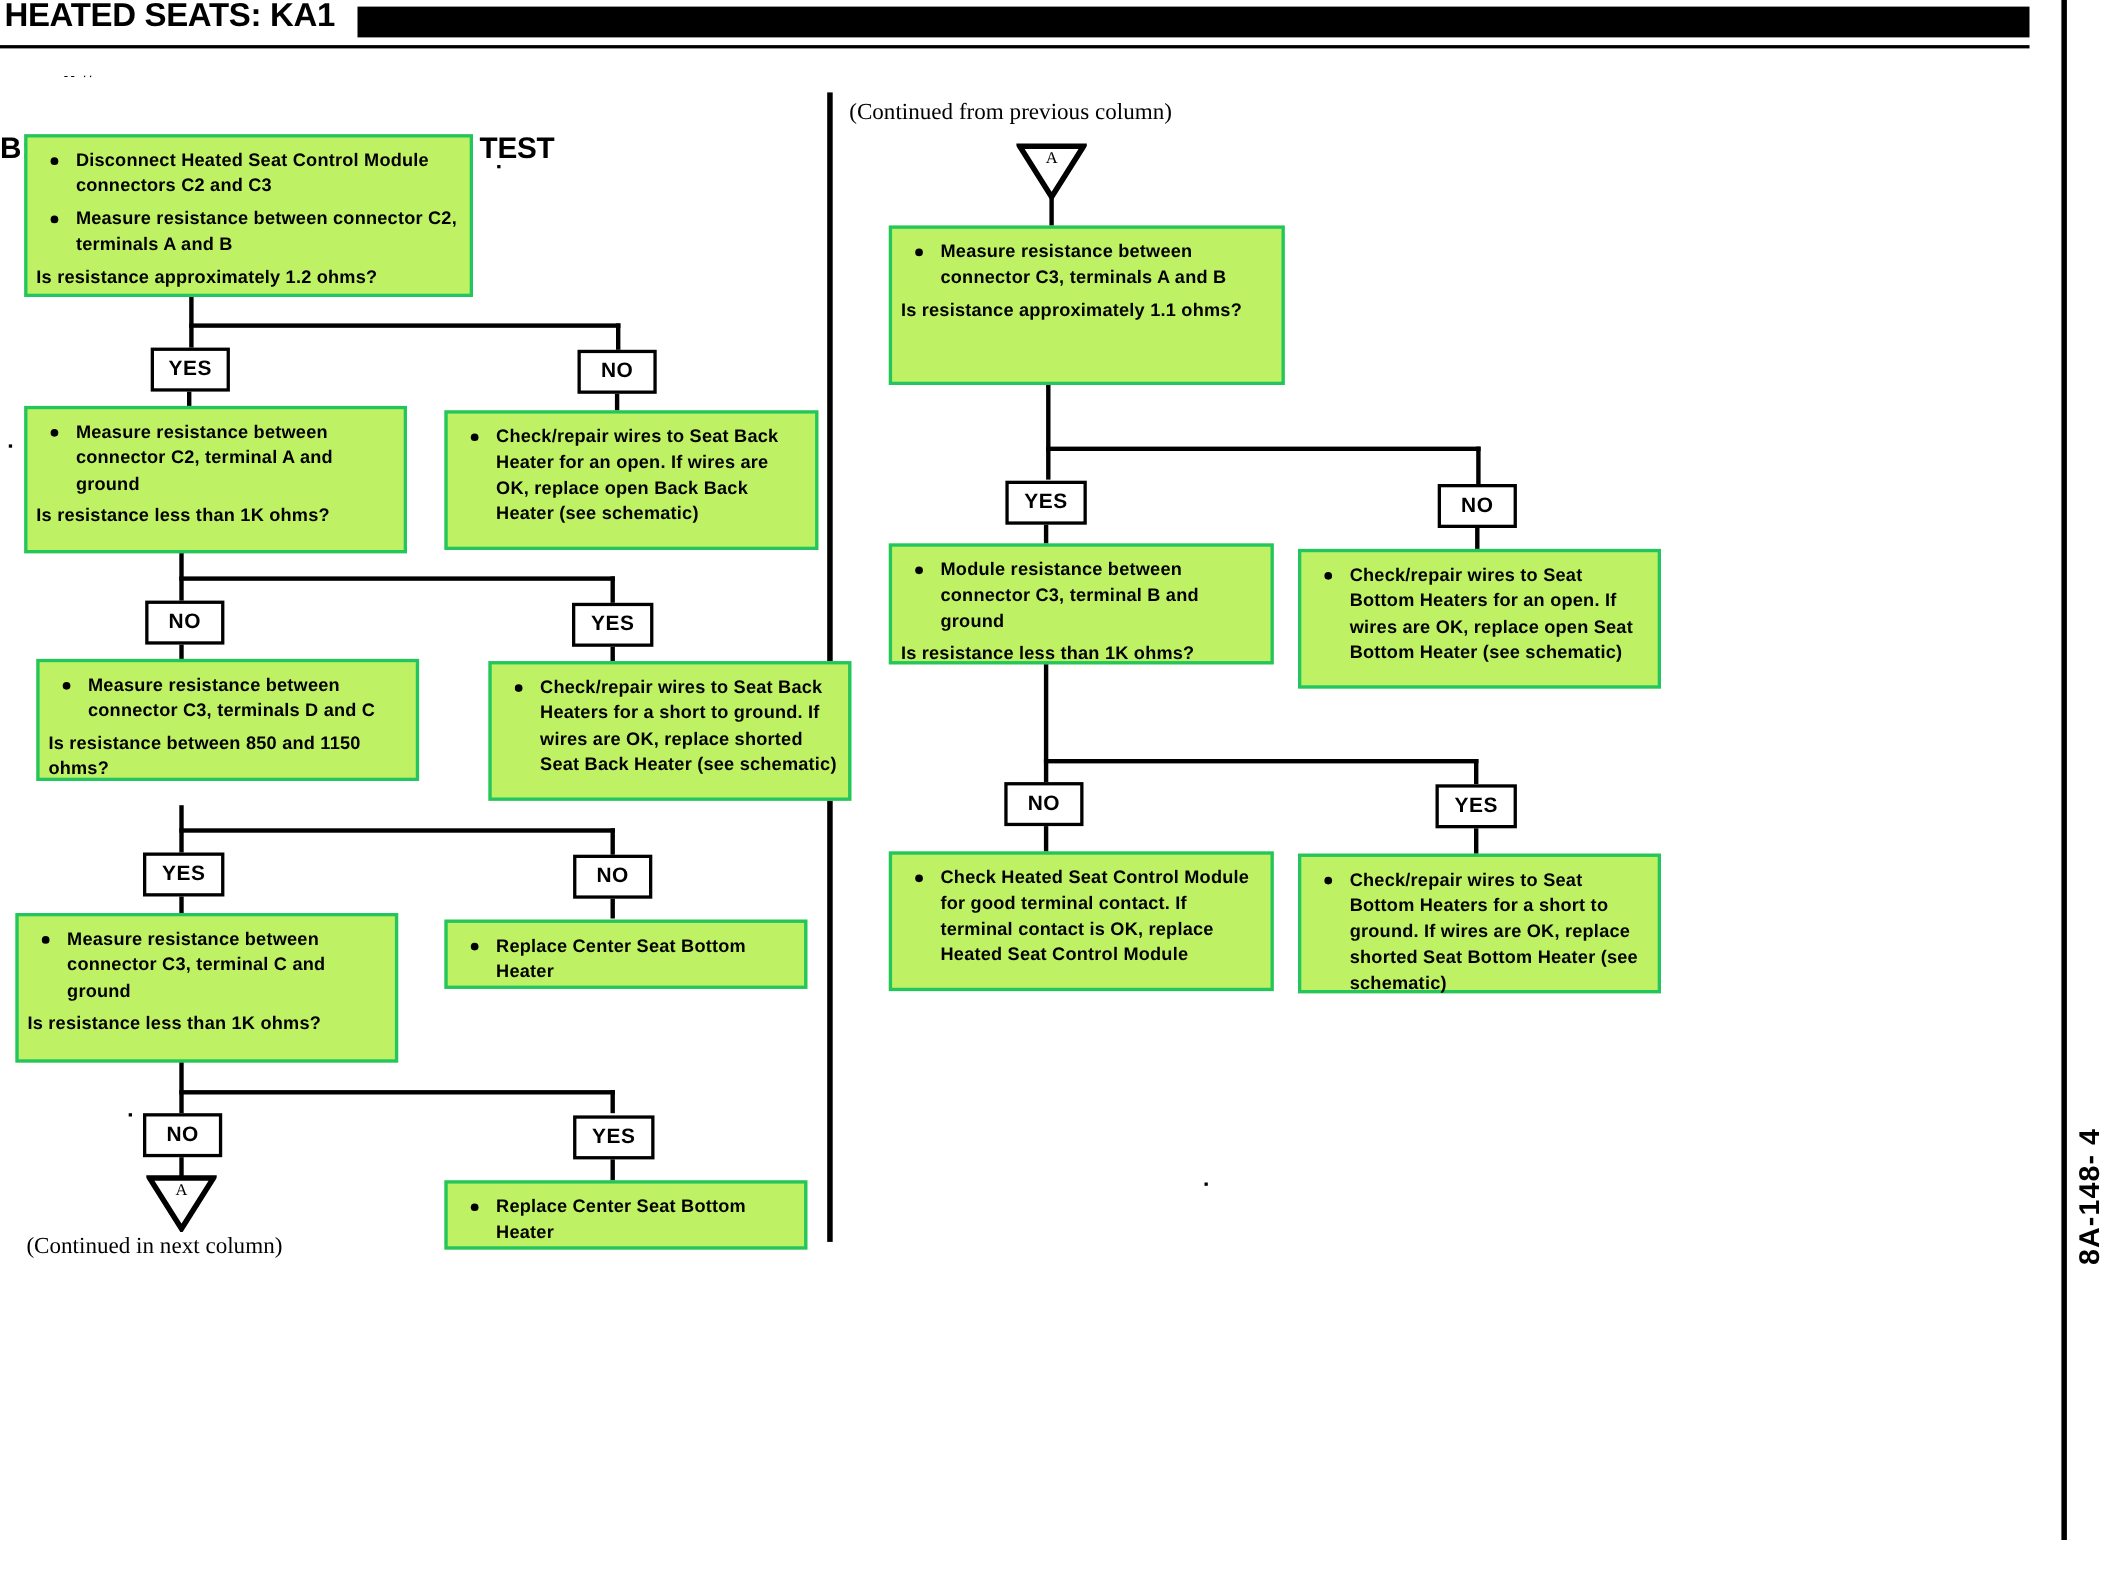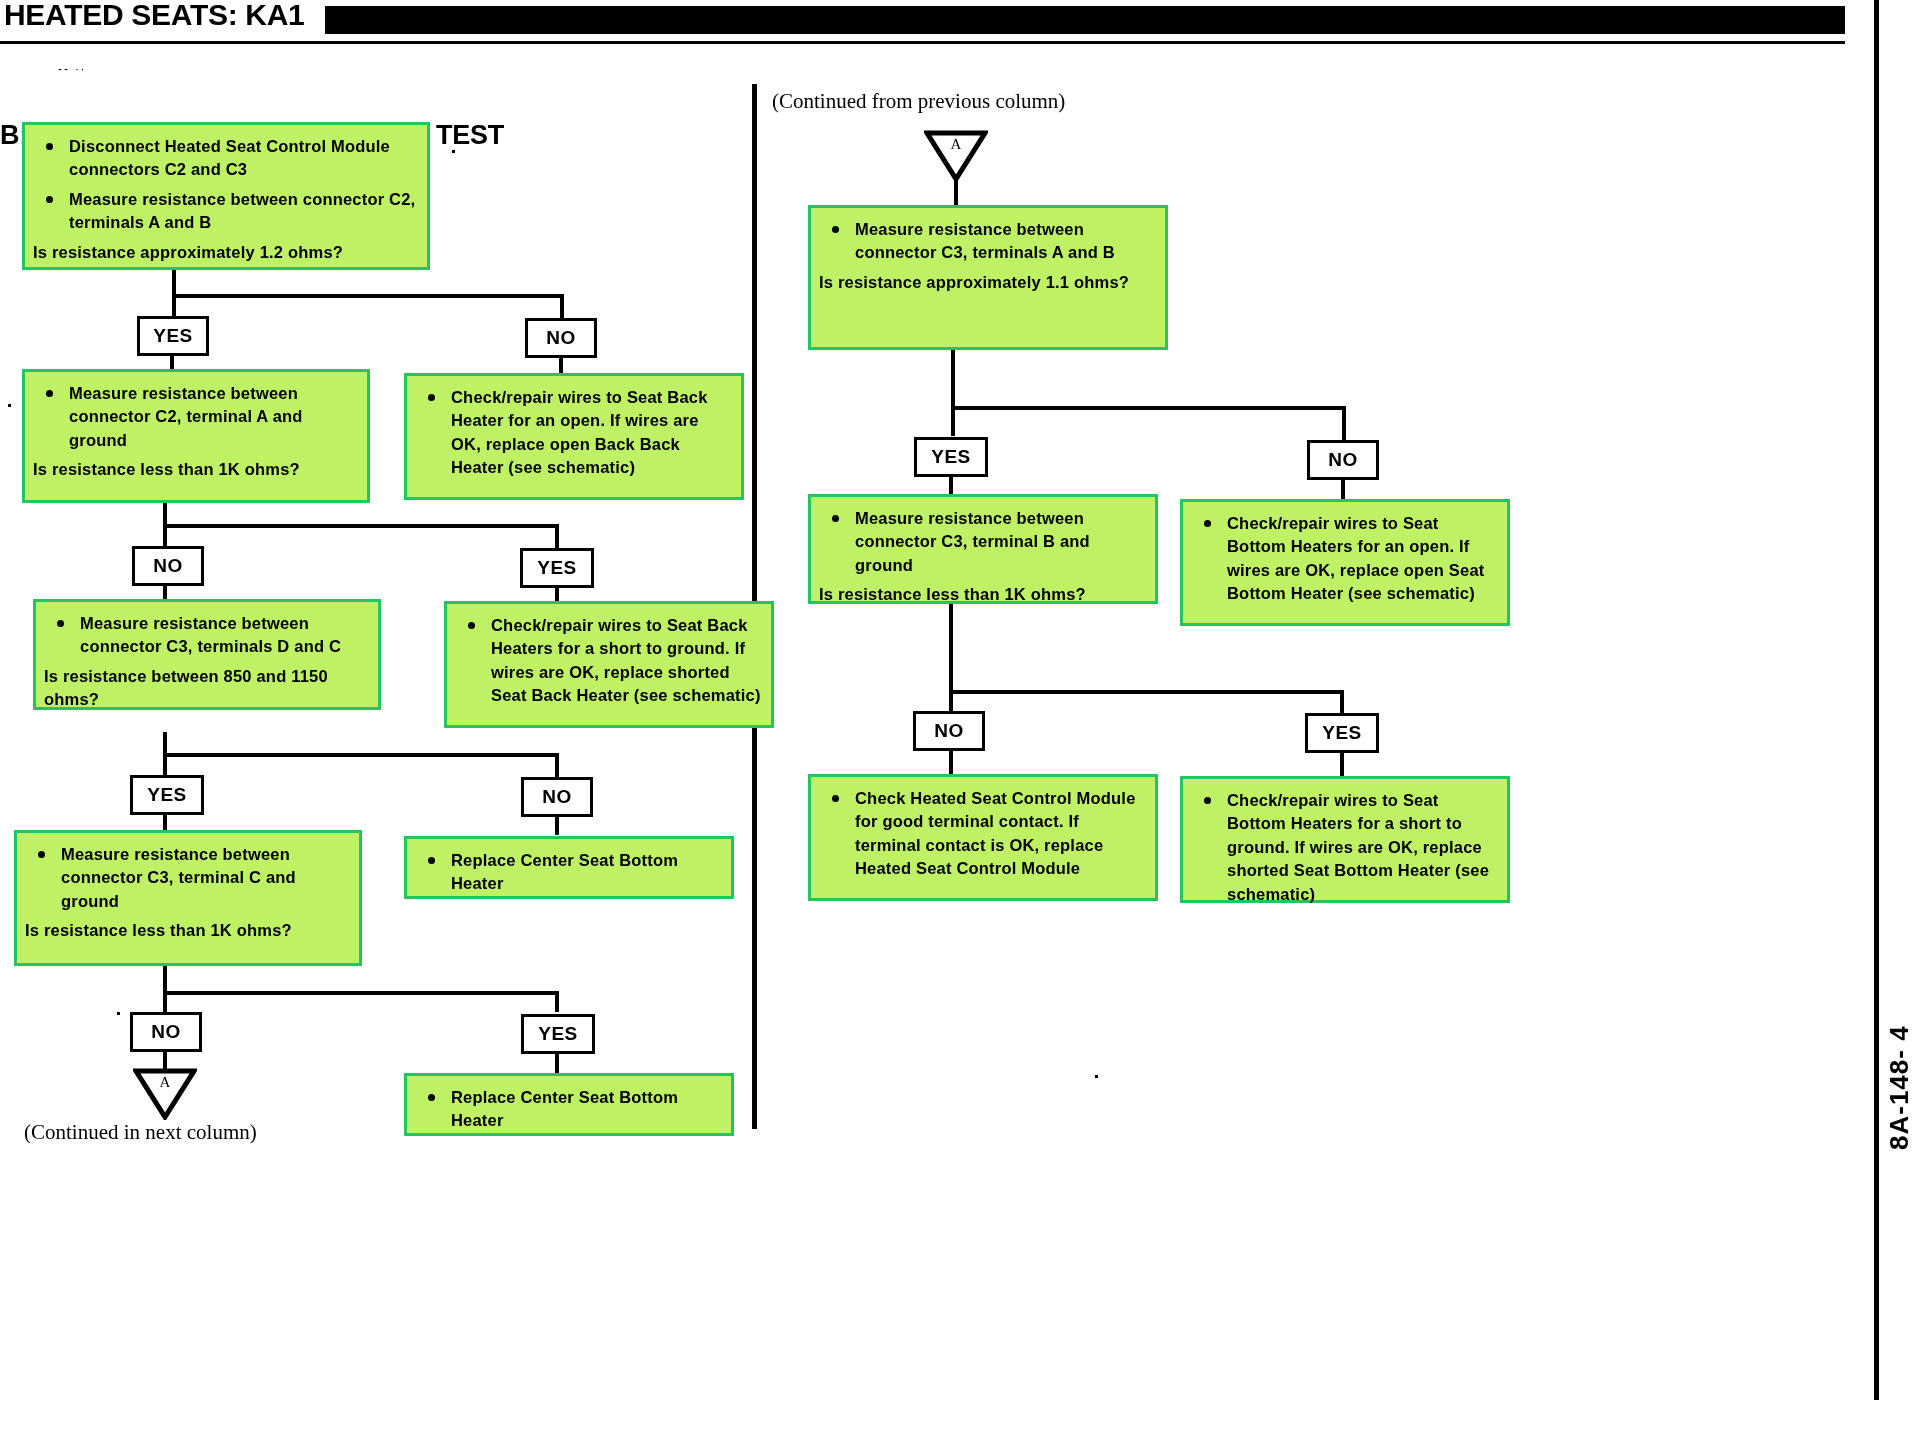--- a/index.html
+++ b/index.html
@@ -257,21 +257,21 @@
 <div class="ln lnv" style="left:1342px; top:406px; height:34px;"></div>
 
 <div class="chip" style="left:914px; top:437px; width:74px; height:40px;">YES</div>
 <div class="chip" style="left:1307px; top:440px; width:72px; height:40px;">NO</div>
 
 <div class="ln lnv" style="left:949px; top:477px; height:18px;"></div>
 <div class="ln lnv" style="left:1341px; top:480px; height:20px;"></div>
 
 <div class="box" style="left:808px; top:494px; width:350px; height:110px;">
   <ul>
-    <li>Measure resistance between connector C3, terminal B and ground</li>
+    <li>Module resistance between connector C3, terminal B and ground</li>
   </ul>
   <div class="q">Is resistance less than 1K ohms?</div>
 </div>
 
 <div class="box" style="left:1180px; top:499px; width:330px; height:127px;">
   <ul>
     <li>Check/repair wires to Seat Bottom Heaters for an open. If wires are OK, replace open Seat Bottom Heater (see schematic)</li>
   </ul>
 </div>
 

